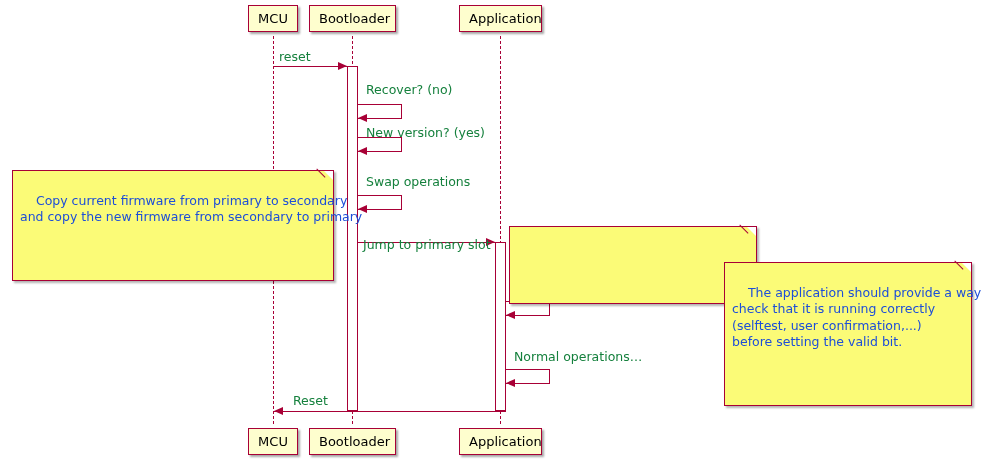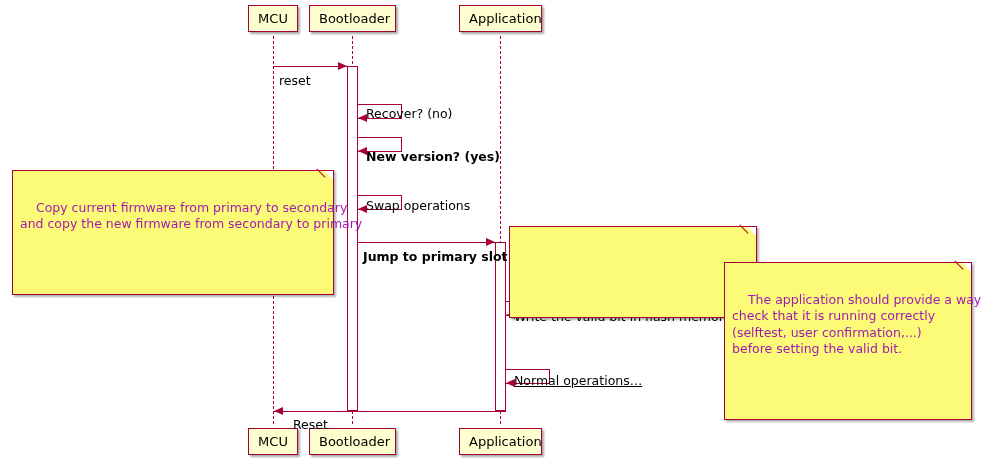--- a/index.html
+++ b/index.html
@@ -60,34 +60,33 @@
   }
   .arrow-right {
     border-left: 9px solid #A80036;
   }
   .arrow-left {
     border-right: 9px solid #A80036;
   }
   .msg-label {
     position: absolute;
     font-size: 12.5px;
-    color: #000000;
+    color: #15803d;
     white-space: nowrap;
     line-height: 1.15;
-    margin-top: 24px;
   }
   .note {
     position: absolute;
     box-sizing: border-box;
     background: #FBFB77;
     border: 1px solid #A80036;
-    color: #a21caf;
+    color: #1d4ed8;
     font-size: 12.5px;
     line-height: 1.32;
-    padding: 12px 7px;
+    padding: 5px 7px;
     box-shadow: 2px 2px 2px rgba(0,0,0,0.30);
     white-space: pre;
   }
   .note .fold {
     position: absolute;
     top: 0;
     right: 0;
     width: 0;
     height: 0;
     border-left: 9px solid transparent;
@@ -131,43 +130,43 @@
   <div class="msg-line" style="left:358px; top:104px; width:44px;"></div>
   <div class="msg-vert" style="left:401px; top:104px; height:14px;"></div>
   <div class="msg-line" style="left:358px; top:118px; width:44px;"></div>
   <div class="arrow-left" style="left:358px; top:114px;"></div>
   <div class="msg-label" style="left:366px; top:83px;">Recover? (no)</div>
 
   <div class="msg-line" style="left:358px; top:137px; width:44px;"></div>
   <div class="msg-vert" style="left:401px; top:137px; height:14px;"></div>
   <div class="msg-line" style="left:358px; top:151px; width:44px;"></div>
   <div class="arrow-left" style="left:358px; top:147px;"></div>
-  <div class="msg-label" style="left:366px; top:126px;font-weight:bold;">New version? (yes)</div>
+  <div class="msg-label" style="left:366px; top:126px;">New version? (yes)</div>
 
   <div class="msg-line" style="left:358px; top:195px; width:44px;"></div>
   <div class="msg-vert" style="left:401px; top:195px; height:14px;"></div>
   <div class="msg-line" style="left:358px; top:209px; width:44px;"></div>
   <div class="arrow-left" style="left:358px; top:205px;"></div>
   <div class="msg-label" style="left:366px; top:175px;">Swap operations</div>
 
   <div class="msg-line" style="left:358px; top:242px; width:137px;"></div>
   <div class="arrow-right" style="left:486px; top:238px;"></div>
-  <div class="msg-label" style="left:363px; top:226px;font-weight:bold;">Jump to primary slot</div>
+  <div class="msg-label" style="left:363px; top:238px;">Jump to primary slot</div>
 
   <div class="msg-line" style="left:506px; top:301px; width:44px;"></div>
   <div class="msg-vert" style="left:549px; top:301px; height:14px;"></div>
   <div class="msg-line" style="left:506px; top:315px; width:44px;"></div>
   <div class="arrow-left" style="left:506px; top:311px;"></div>
   <div class="msg-label" style="left:514px; top:286px;">Write the valid bit in flash memory</div>
 
   <div class="msg-line" style="left:506px; top:369px; width:44px;"></div>
   <div class="msg-vert" style="left:549px; top:369px; height:14px;"></div>
   <div class="msg-line" style="left:506px; top:383px; width:44px;"></div>
   <div class="arrow-left" style="left:506px; top:379px;"></div>
-  <div class="msg-label" style="left:514px; top:350px;text-decoration:underline;">Normal operations…</div>
+  <div class="msg-label" style="left:514px; top:350px;">Normal operations…</div>
 
   <div class="msg-line" style="left:274px; top:411px; width:232px;"></div>
   <div class="arrow-left" style="left:274px; top:407px;"></div>
   <div class="msg-label" style="left:293px; top:394px;">Reset</div>
 
   <div class="note" style="left:12px; top:170px; width:322px;">
     <span>Copy current firmware from primary to secondary
 and copy the new firmware from secondary to primary</span>
     <span class="fold"></span>
     <span class="fold-edge"></span>

